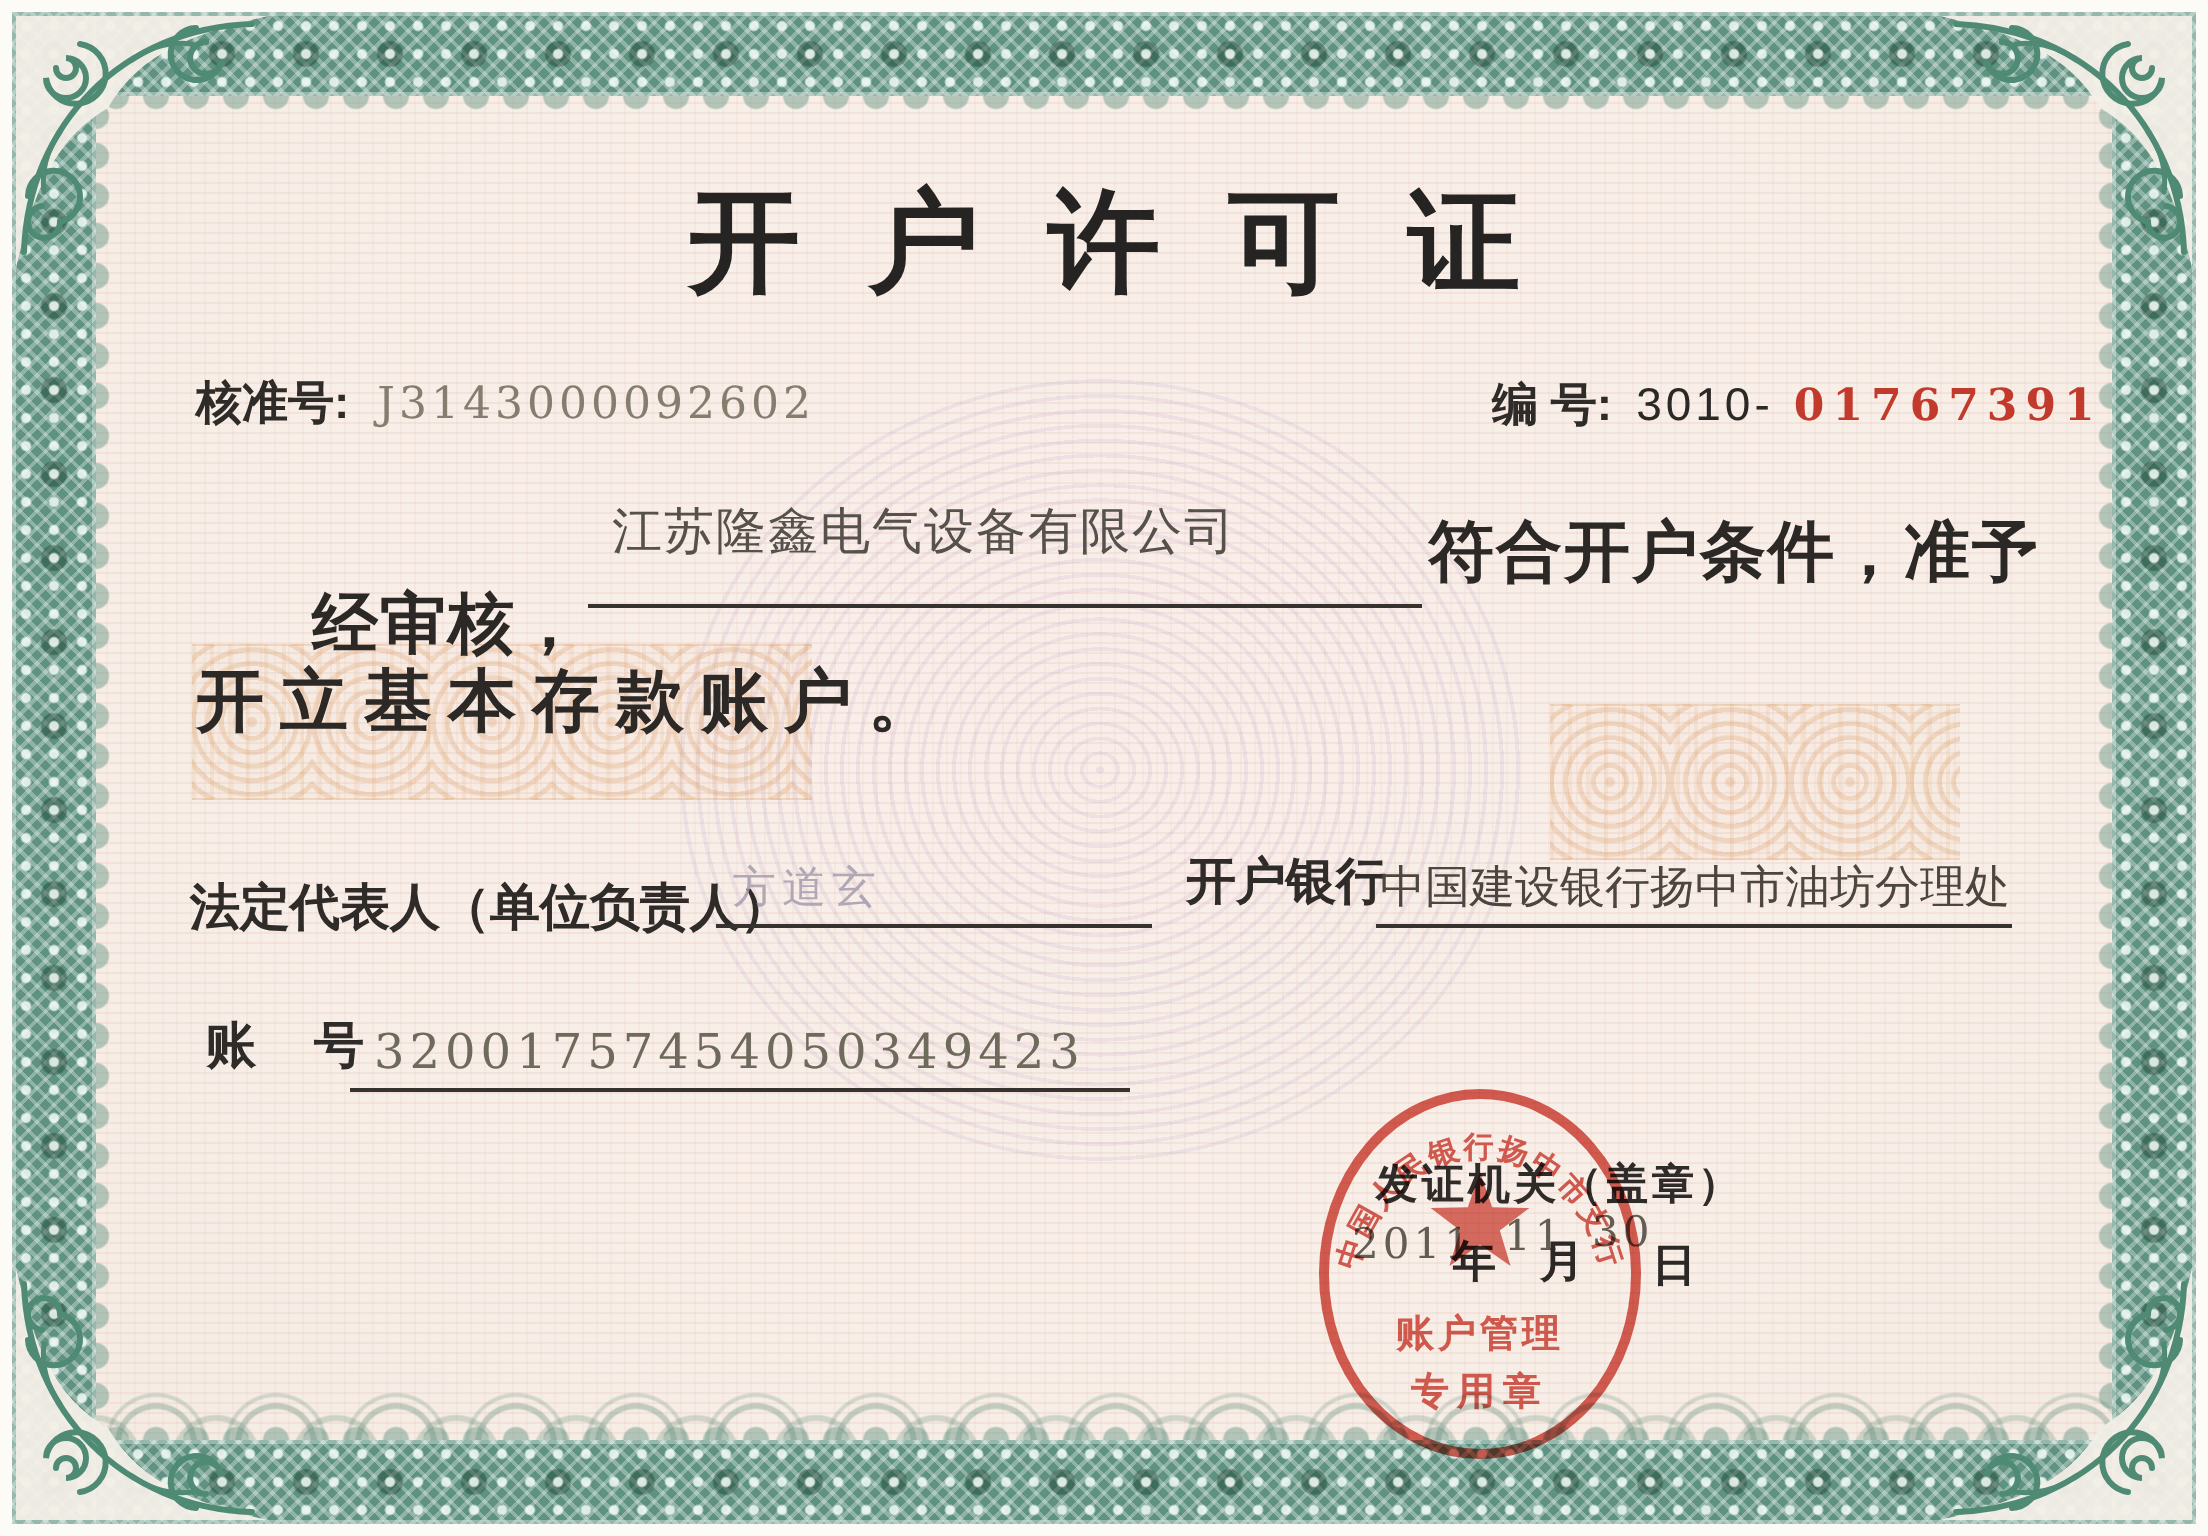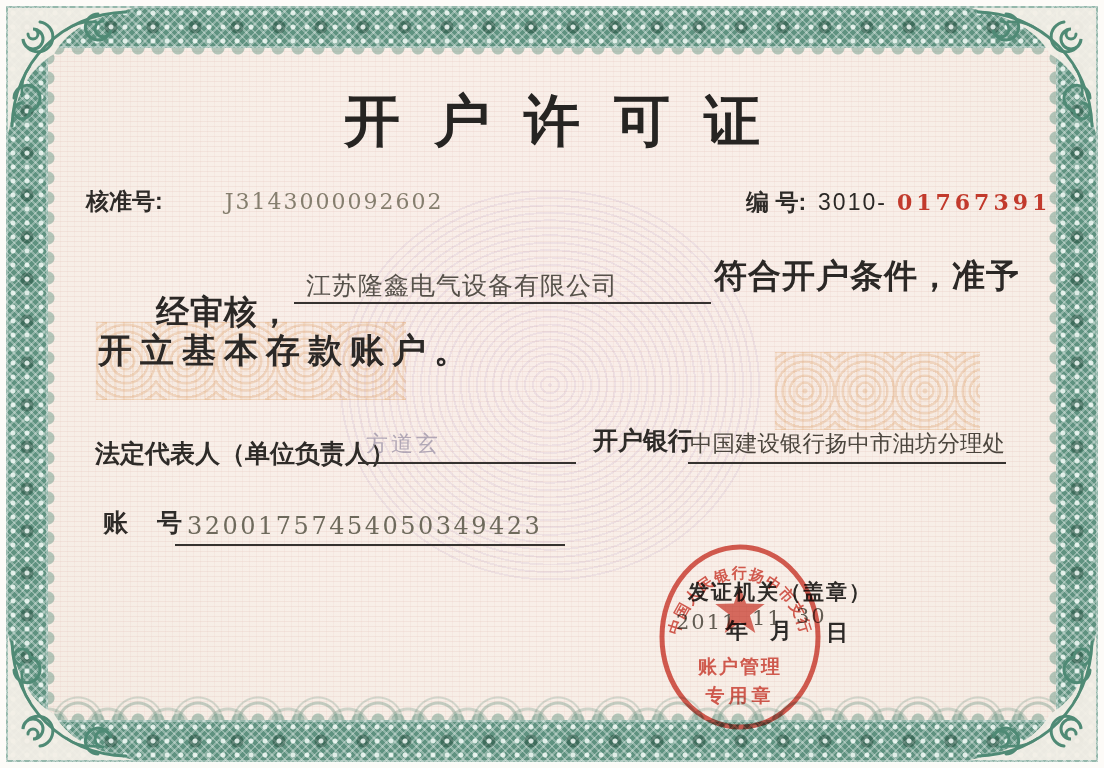--- a/index.html
+++ b/index.html
@@ -86,29 +86,29 @@
   
   .txt{position:absolute; z-index:5; color:#2b2826; white-space:nowrap;}
   .title{
     left:0; right:0; top:84px; text-align:center;
     font-family:"DejaVu Serif", serif; font-weight:700;
     font-size:56px; letter-spacing:34px; text-indent:34px; color:#262422;
   }
   .label{font-weight:700; color:#2e2b28;}
   .filled{font-family:"DejaVu Serif", serif;text-align:center;}
   .row{display:flex; align-items:baseline;}
-  .approval-row{left:86px; top:186px; font-size:23px;gap:48px;}
+  .approval-row{left:98px; top:186px; font-size:23px;}
   .approval-val{margin-left:14px; font-size:22px; color:#857e6e; letter-spacing:2px;}
   .serial-row{left:746px; top:187px; font-size:23px;}
   .serial-prefix{margin-left:12px; letter-spacing:2px; font-weight:500;}
   .serial-num{margin-left:10px; font-size:22px; font-weight:600; letter-spacing:4px; color:#c23a2c;}
   .intro{left:156px; top:254px; font-size:33px; font-weight:700; letter-spacing:1px;margin-top:36px;}
   .blank{position:absolute; z-index:5; border-bottom:2px solid #35322f; display:flex; align-items:flex-end;}
   .company-blank{left:294px; top:258px; width:417px; height:44px;}
-  .company-name{font-family:Liberation Serif, serif; font-size:25px; color:#56514a; letter-spacing:1px; padding:0 0 0 12px; white-space:nowrap;}
+  .company-name{font-family:Liberation Serif, serif; font-size:25px; color:#56514a; letter-spacing:1px; padding:0 0 20px 12px; white-space:nowrap;}
   .condition{left:714px; top:254px; font-size:33px; font-weight:600; letter-spacing:1px;}
   .line2{left:98px; top:328px; font-size:34px; font-weight:600; letter-spacing:8px;}
   .rep-label{left:95px; top:424px; font-size:25px; font-weight:700; letter-spacing:0px;margin-top:13px;}
   .rep-blank{left:358px; top:424px; width:218px; height:38px;}
   .rep-name{font-family:"DejaVu Serif",serif; font-size:22px; color:#a198ab; letter-spacing:3px; padding:0 0 3px 8px; opacity:.8;margin-top:35px;}
   .bank-label{left:593px; top:424px; font-size:25px; font-weight:700;}
   .bank-blank{left:688px; top:424px; width:318px; height:38px;}
   .bank-name{font-family:"DejaVu Serif",serif; font-size:22.5px; color:#4c463e; letter-spacing:0px; padding:0 0 3px 2px;}
   .acct-label{left:103px; top:506px; font-size:25px; font-weight:700; word-spacing:22px;}
   .acct-blank{left:175px; top:506px; width:390px; height:38px;}

